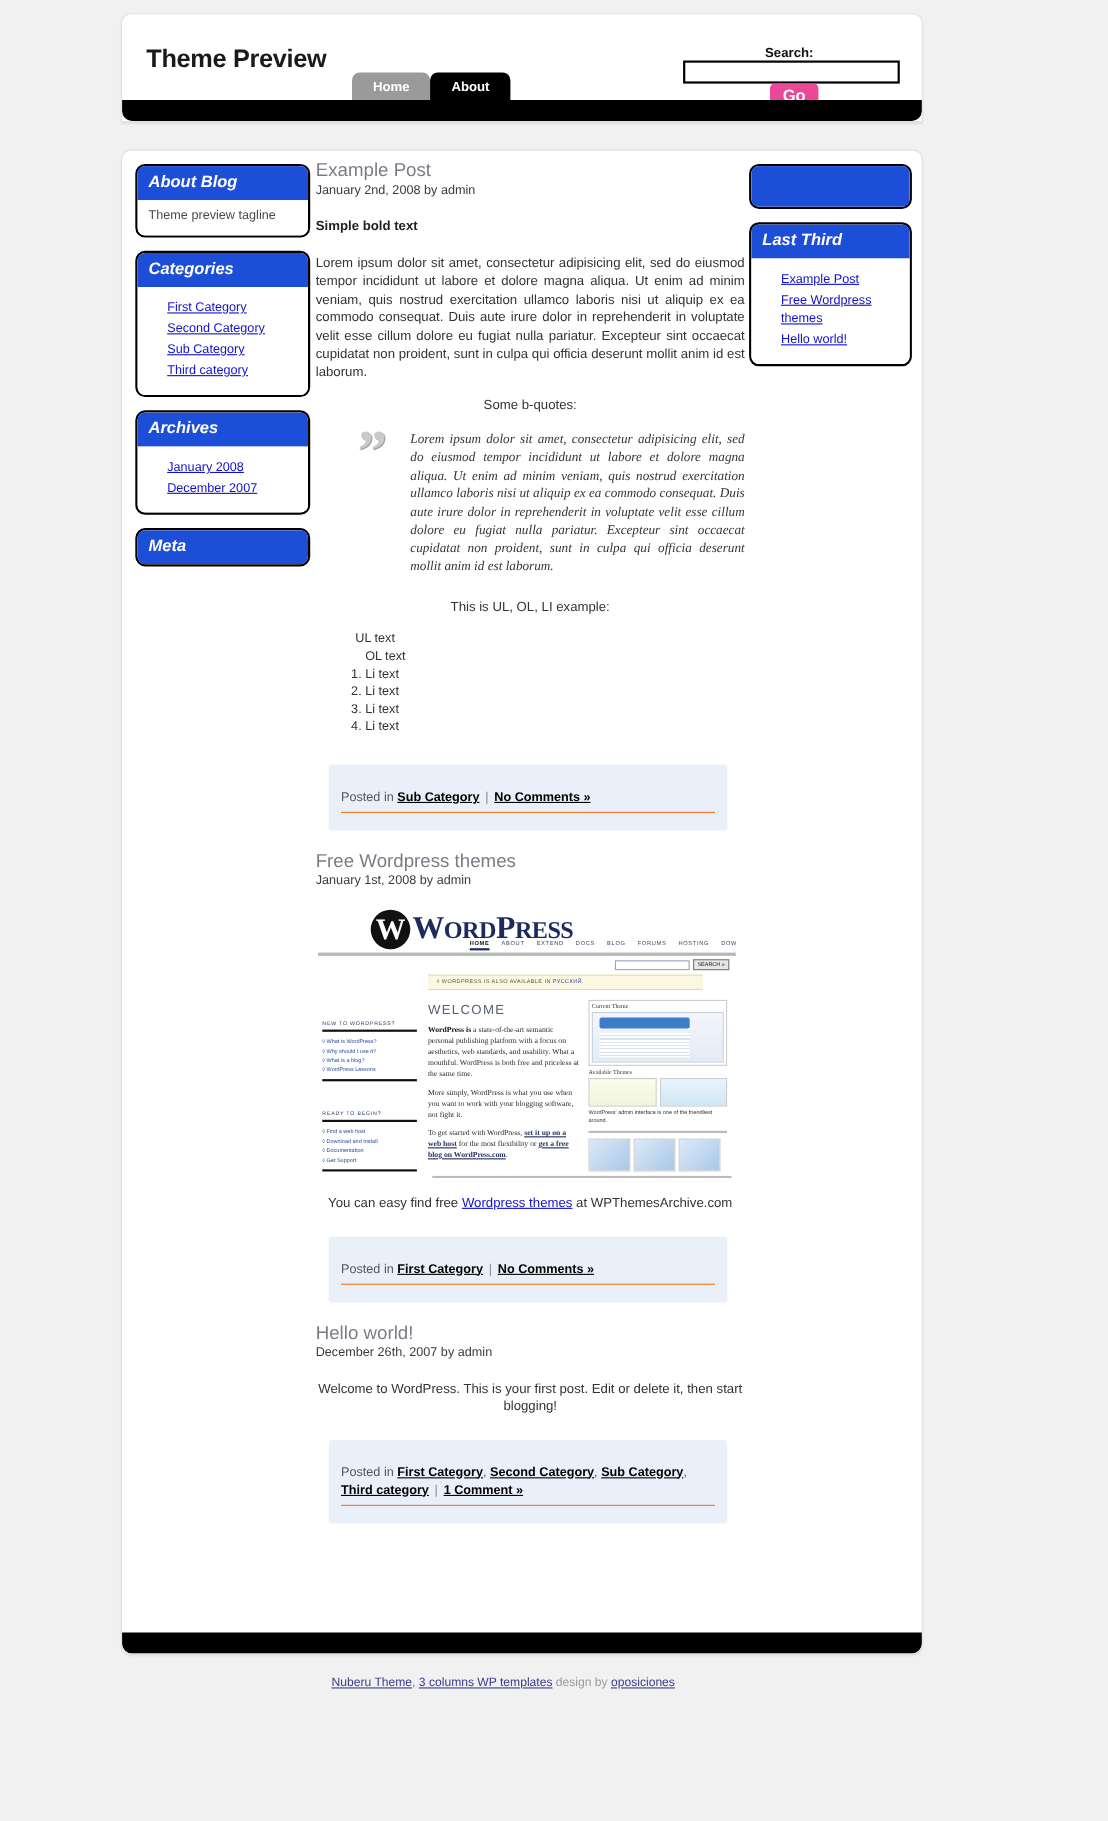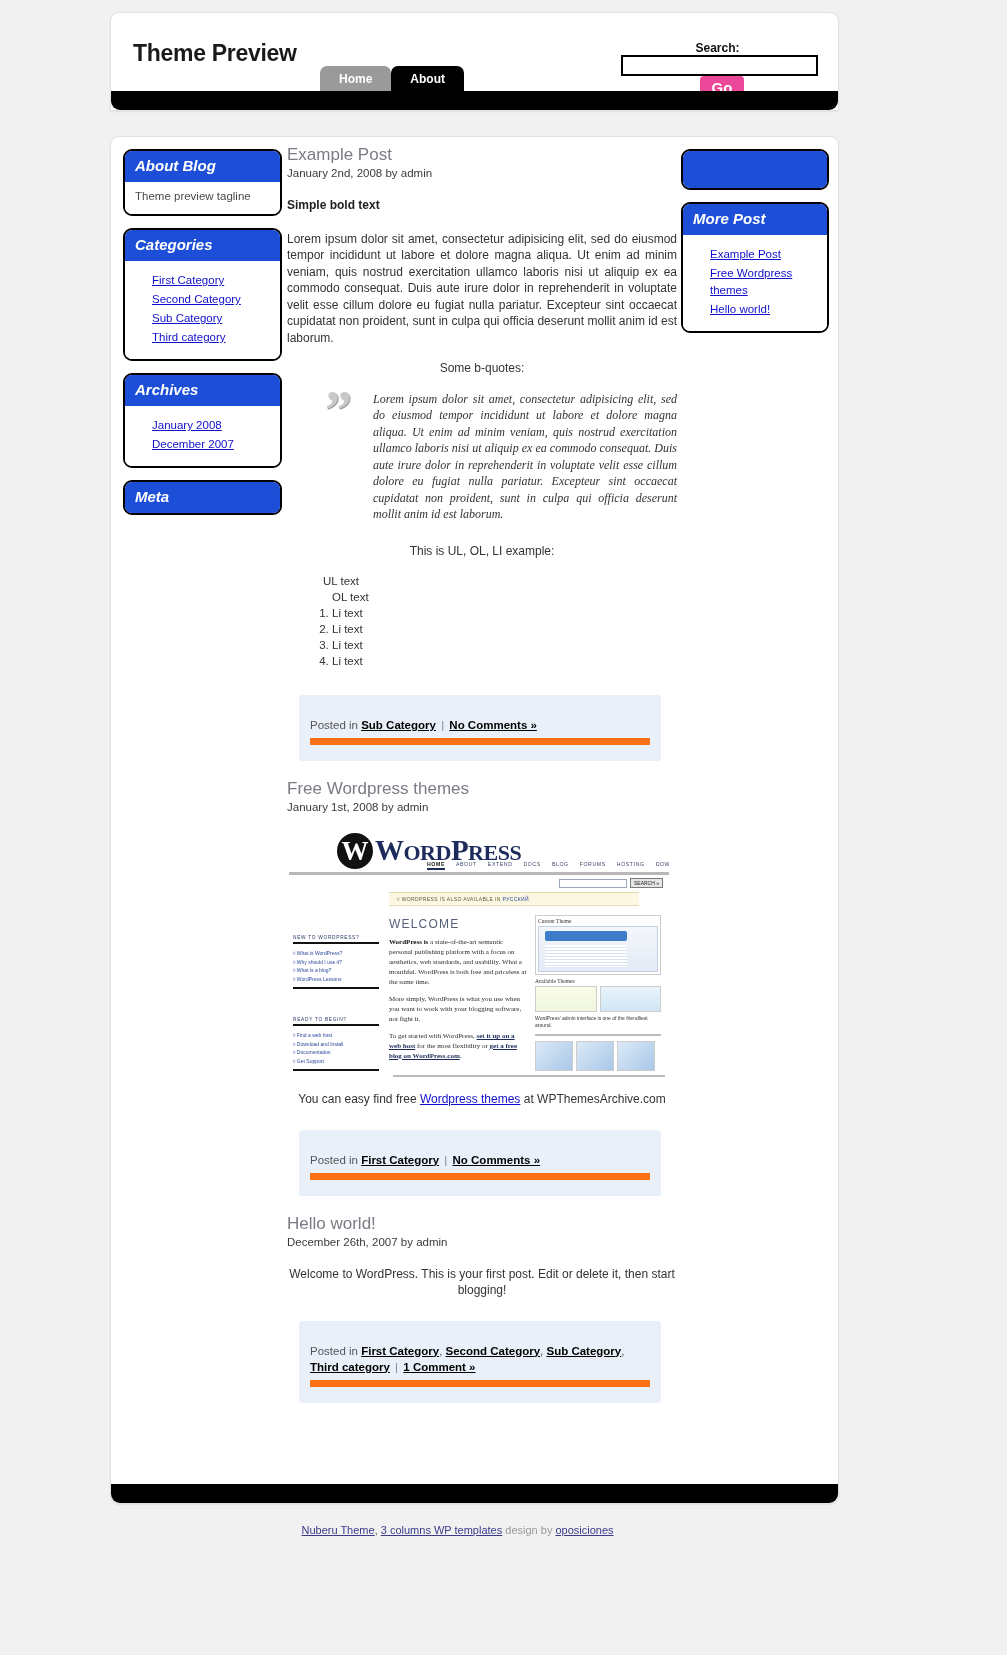--- a/index.html
+++ b/index.html
@@ -249,21 +249,21 @@
   
   .post-meta {
     background: #eaf0fa;
     border-radius: 3px;
     padding: 22px 11px 16px 11px;
     margin: 22px 0 0 12px;
     width: 362px;
     position: relative;
   }
   .post-meta .inner {
-    border-bottom: 7px solid #f97316;
+    border-bottom: 1px solid #f97316;
     padding-bottom: 5px;
     font-size: 11.5px;
     color: #555;
     line-height: 16px;
   }
   .post-meta a {
     color: #000;
     font-weight: bold;
     text-decoration: underline;
   }
@@ -687,21 +687,21 @@
     </div>
 
   </div>
 
   <div class="col-right">
     <div class="widget blank">
       <div class="widget-title"></div>
     </div>
 
     <div class="widget">
-      <div class="widget-title">More Post</div>
+      <div class="widget-title">Last Third</div>
       <div class="widget-body">
         <ul class="widget-list">
           <li><a href="#">Example Post</a></li>
           <li><a href="#">Free Wordpress themes</a></li>
           <li><a href="#">Hello world!</a></li>
         </ul>
       </div>
     </div>
   </div>
 

